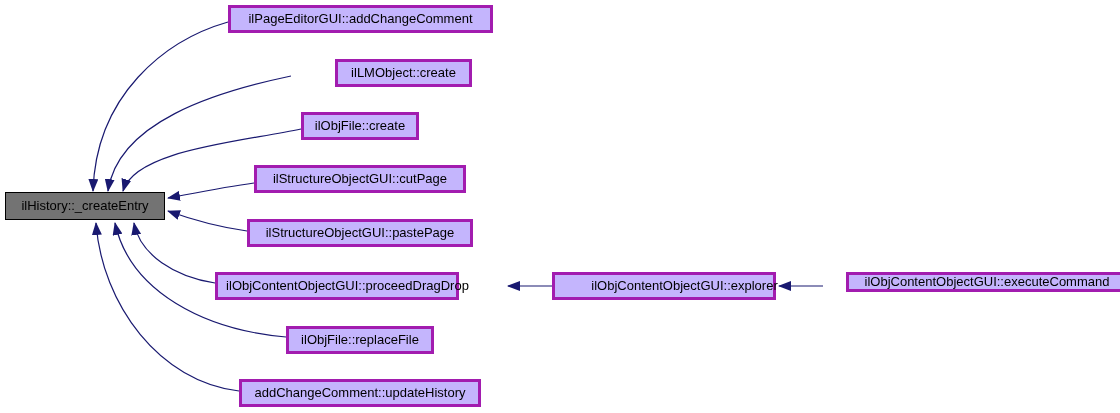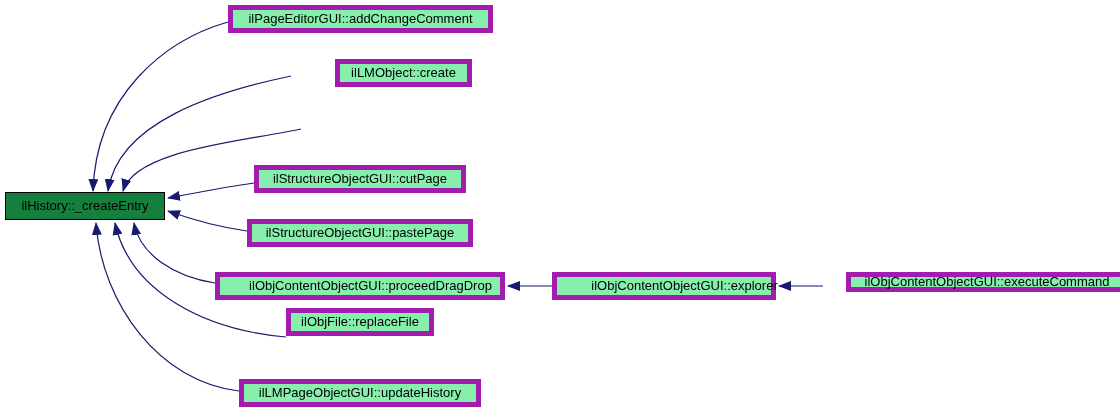--- a/index.html
+++ b/index.html
@@ -19,46 +19,46 @@
     position: absolute;
     left: 0;
     top: 0;
     width: 1120px;
     height: 413px;
     pointer-events: none;
   }
   .node {
     position: absolute;
     box-sizing: border-box;
-    background: #86efac;
-    border: 5px solid #a21caf;
+    background: #c4b5fd;
+    border: 3px solid #a21caf;
     color: #000000;
     font-size: 13px;
     line-height: 26px;
     text-align: center;
     white-space: nowrap;
     display: flex;
     align-items: center;
     justify-content: center;
     cursor: pointer;
   }
   .node.highlight {
-    background: #15803d;
+    background: #737373;
     border: 1.5px solid #000000;
     cursor: default;
   }
   
   .n-main            { left: 5px;   top: 192px; width: 160px; height: 28px; }
   .n-addChangeComment{ left: 228px; top: 5px;   width: 265px; height: 28px; }
   .n-lmCreate        { left: 291px; top: 59px;  width: 137px; height: 28px; margin-left: 44px; }
   .n-objFileCreate   { left: 301px; top: 112px; width: 118px; height: 28px; }
   .n-cutPage         { left: 254px; top: 165px; width: 212px; height: 28px; }
   .n-pastePage       { left: 247px; top: 219px; width: 226px; height: 28px; }
-  .n-proceedDragDrop { left: 215px; top: 272px; width: 290px; height: 28px; padding-left: 21px; }
-  .n-replaceFile     { left: 286px; top: 308px; width: 148px; height: 28px; }
+  .n-proceedDragDrop { left: 215px; top: 272px; width: 244px; height: 28px; padding-left: 21px; }
+  .n-replaceFile     { left: 286px; top: 326px; width: 148px; height: 28px; }
   .n-updateHistory   { left: 239px; top: 379px; width: 242px; height: 28px; }
   .n-explorer        { left: 552px; top: 272px; width: 224px; height: 28px; padding-left: 41px; }
   .n-executeCommand  { left: 823px; top: 272px; width: 282px; height: 20px; margin-left: 23px; }
 </style>
 </head>
 <body>
 
 <div id="canvas">
 
   <svg id="edges-layer" viewBox="0 0 1120 413" xmlns="http://www.w3.org/2000/svg">
@@ -80,28 +80,29 @@
         <path d="M823,286 L779,286" fill="none" stroke="#191970" stroke-width="1.2" marker-end="url(#arrowhead)"></path>
       </g>
   </svg>
 
   <div class="node highlight n-main">ilHistory::_createEntry</div>
 
   <div class="node n-addChangeComment">ilPageEditorGUI::addChangeComment</div>
 
   <div class="node n-lmCreate">ilLMObject::create</div>
 
+  <div class="node n-objFileCreate">ilObjFile::create</div>
 
   <div class="node n-cutPage">ilStructureObjectGUI::cutPage</div>
 
   <div class="node n-pastePage">ilStructureObjectGUI::pastePage</div>
 
   <div class="node n-proceedDragDrop">ilObjContentObjectGUI::proceedDragDrop</div>
 
   <div class="node n-replaceFile">ilObjFile::replaceFile</div>
 
-  <div class="node n-updateHistory">ilLMPageObjectGUI::updateHistory</div>
+  <div class="node n-updateHistory">addChangeComment::updateHistory</div>
 
   <div class="node n-explorer">ilObjContentObjectGUI::explorer</div>
 
   <div class="node n-executeCommand">ilObjContentObjectGUI::executeCommand</div>
 
 </div>
 
 </body></html>

